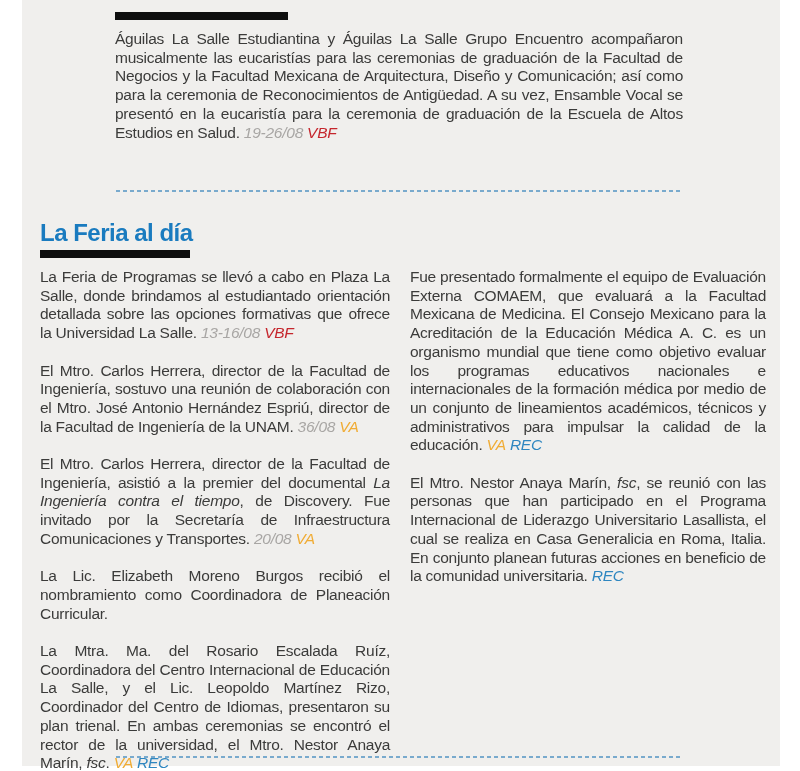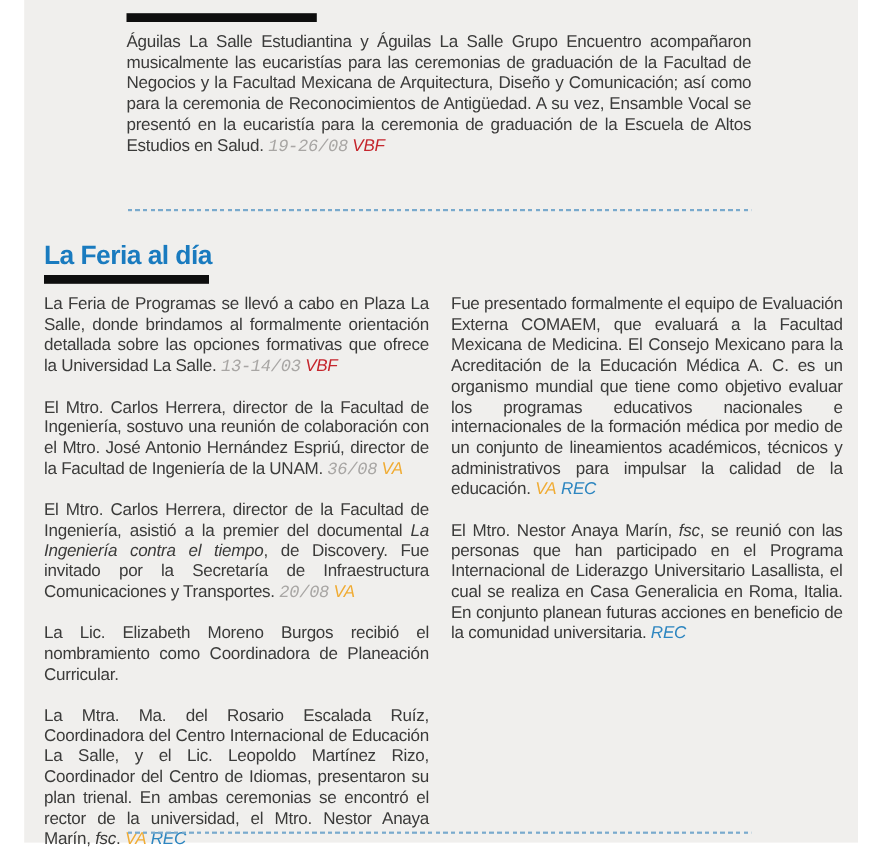--- a/index.html
+++ b/index.html
@@ -32,21 +32,21 @@
   .para{
     margin:0 0 18.7px 0;
     text-align:justify;
     font-size:15.5px;line-height:18.7px;
     letter-spacing:-0.25px;
     color:var(--body-text,#3b3b3a);
   }
   .para:last-child{margin-bottom:0;}
   .s-text{}
   .s-italic{font-style:italic;}
-  .s-date{font-style:italic;color:var(--date-gray,#a8a6a4);font-family:Liberation Mono, monospace;}
+  .s-date{font-style:italic;color:var(--date-gray,#a8a6a4);}
   .s-vbf{font-style:italic;color:var(--tag-vbf-red,#c5262d);}
   .s-va{font-style:italic;color:var(--tag-va-yellow,#f0ac35);}
   .s-rec{font-style:italic;color:var(--tag-rec-blue,#2e86c0);}
   .dashed{
     position:absolute;left:116px;width:567px;height:2px;
     background:repeating-linear-gradient(90deg,
       var(--dashed-blue,#79aacd) 0 4px, transparent 4px 7px);
   }
   .dashed1{top:190px;}
   .dashed2{top:756px;}
@@ -64,21 +64,21 @@
       </div>
   </section>
 
   <div class="dashed dashed1"></div>
 
   <section class="sec sec2">
     <h2 class="title">La Feria al día</h2>
     <div class="bar bar2"></div>
     <div class="columns">
       <div class="col col-left">
-          <p class="para"><span class="s-text">La Feria de Programas se llevó a cabo en Plaza La Salle, donde brindamos al formalmente orientación detallada sobre las opciones formativas que ofrece la Universidad La Salle. </span><span class="s-date">13-14/03</span><span class="s-text"> </span><span class="s-vbf">VBF</span></p>
+          <p class="para"><span class="s-text">La Feria de Programas se llevó a cabo en Plaza La Salle, donde brindamos al estudiantado orientación detallada sobre las opciones formativas que ofrece la Universidad La Salle. </span><span class="s-date">13-16/08</span><span class="s-text"> </span><span class="s-vbf">VBF</span></p>
           <p class="para"><span class="s-text">El Mtro. Carlos Herrera, director de la Facultad de Ingeniería, sostuvo una reunión de colaboración con el Mtro. José Antonio Hernández Espriú, director de la Facultad de Ingeniería de la UNAM. </span><span class="s-date">36/08</span><span class="s-text"> </span><span class="s-va">VA</span></p>
           <p class="para"><span class="s-text">El Mtro. Carlos Herrera, director de la Facultad de Ingeniería, asistió a la premier del documental </span><span class="s-italic">La Ingeniería contra el tiempo</span><span class="s-text">, de Discovery. Fue invitado por la Secretaría de Infraestructura Comunicaciones y Transportes. </span><span class="s-date">20/08</span><span class="s-text"> </span><span class="s-va">VA</span></p>
           <p class="para"><span class="s-text">La Lic. Elizabeth Moreno Burgos recibió el nombramiento como Coordinadora de Planeación Curricular.</span></p>
           <p class="para"><span class="s-text">La Mtra. Ma. del Rosario Escalada Ruíz, Coordinadora del Centro Internacional de Educación La Salle, y el Lic. Leopoldo Martínez Rizo, Coordinador del Centro de Idiomas, presentaron su plan trienal. En ambas ceremonias se encontró el rector de la universidad, el Mtro. Nestor Anaya Marín, </span><span class="s-italic">fsc</span><span class="s-text">. </span><span class="s-va">VA</span><span class="s-text"> </span><span class="s-rec">REC</span></p>
         </div>
       <div class="col col-right">
           <p class="para"><span class="s-text">Fue presentado formalmente el equipo de Evaluación Externa COMAEM, que evaluará a la Facultad Mexicana de Medicina. El Consejo Mexicano para la Acreditación de la Educación Médica A. C. es un organismo mundial que tiene como objetivo evaluar los programas educativos nacionales e internacionales de la formación médica por medio de un conjunto de lineamientos académicos, técnicos y administrativos para impulsar la calidad de la educación. </span><span class="s-va">VA</span><span class="s-text"> </span><span class="s-rec">REC</span></p>
           <p class="para"><span class="s-text">El Mtro. Nestor Anaya Marín, </span><span class="s-italic">fsc</span><span class="s-text">, se reunió con las personas que han participado en el Programa Internacional de Liderazgo Universitario Lasallista, el cual se realiza en Casa Generalicia en Roma, Italia. En conjunto planean futuras acciones en beneficio de la comunidad universitaria. </span><span class="s-rec">REC</span></p>
         </div>
     </div>

